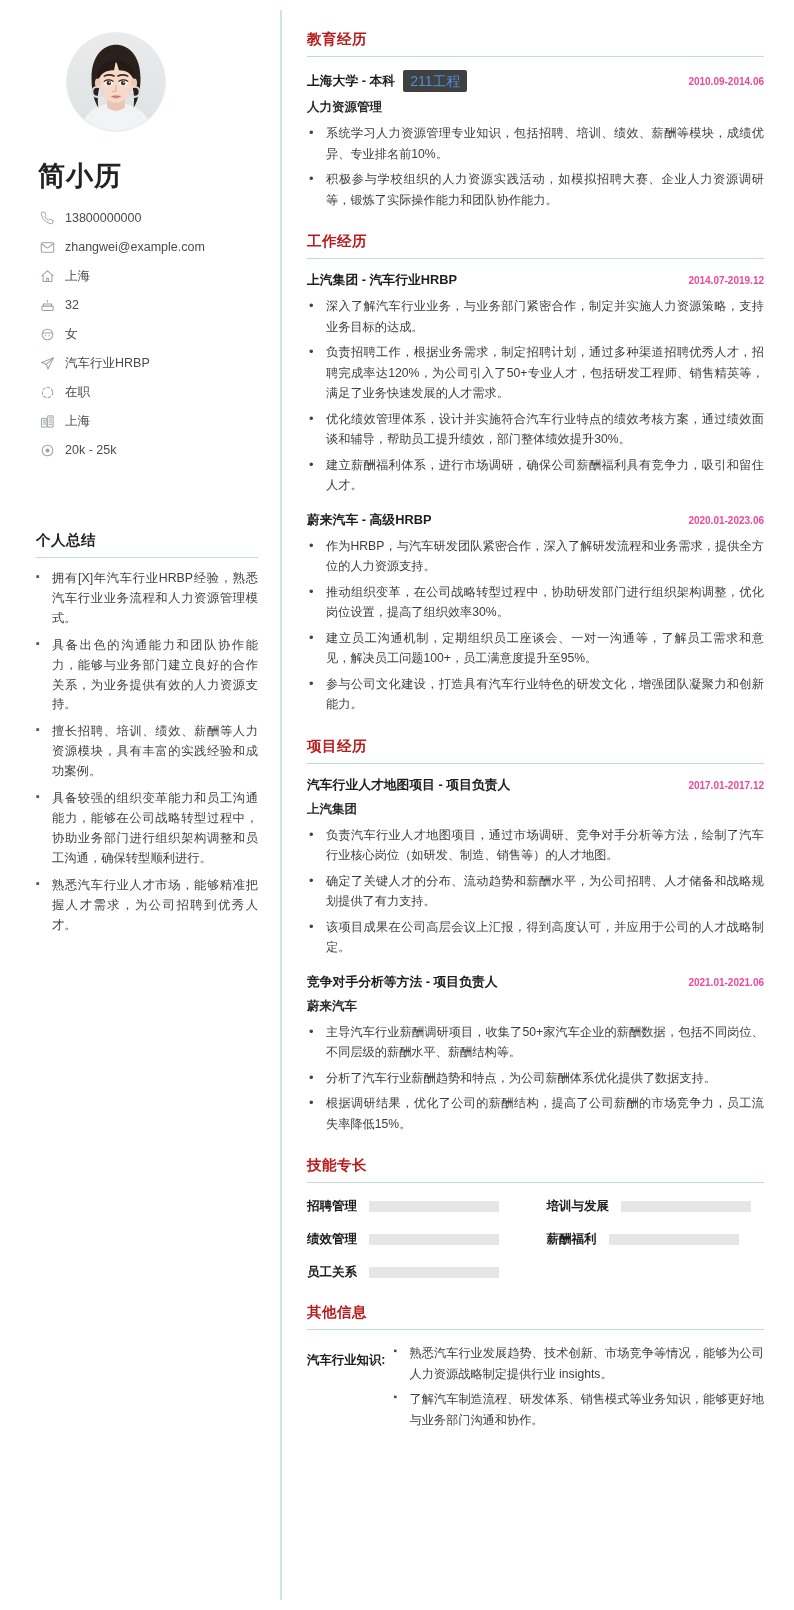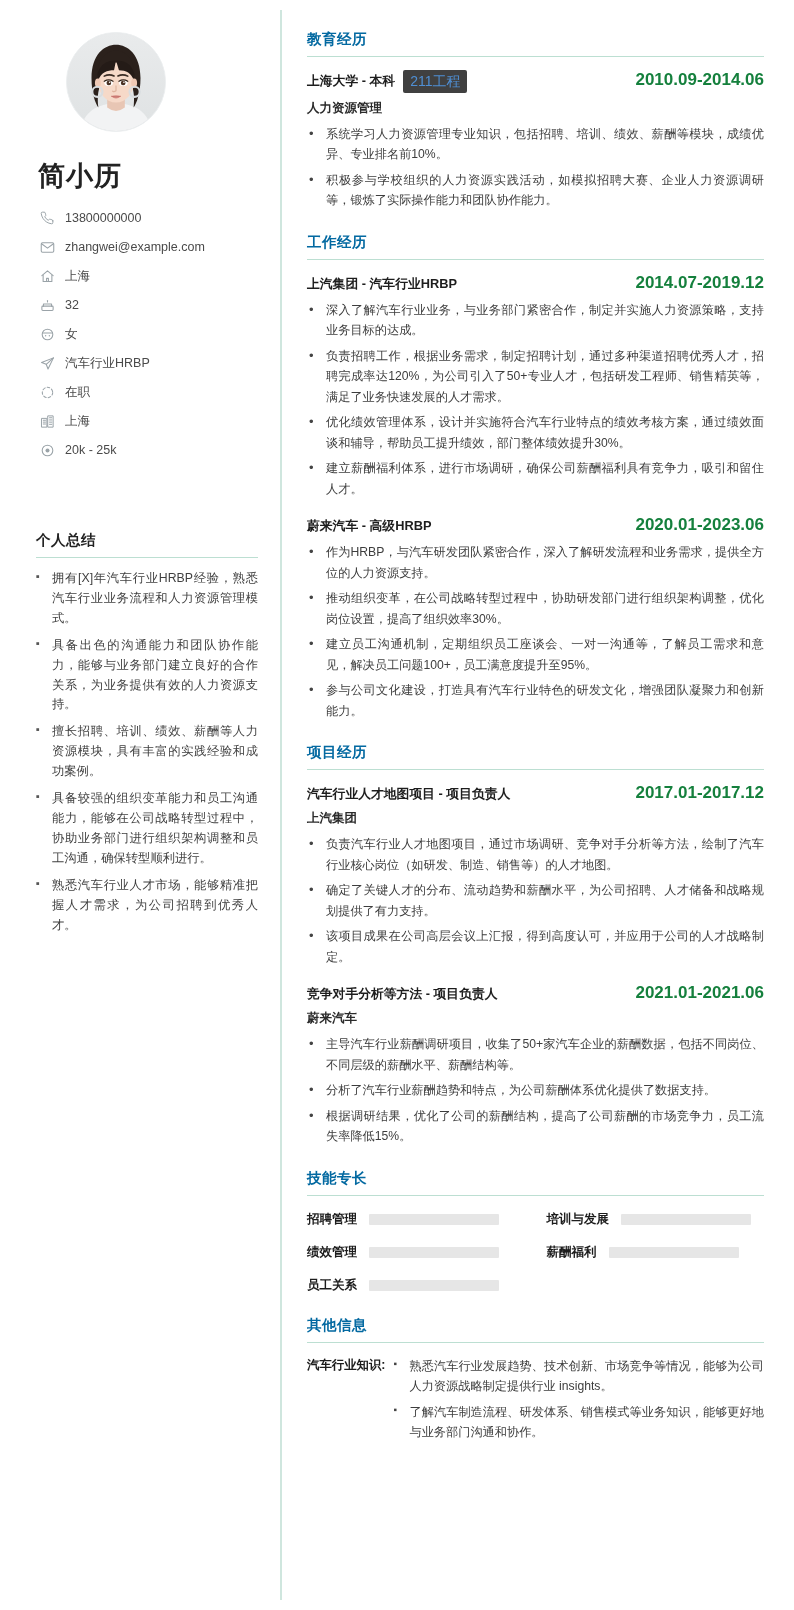--- a/index.html
+++ b/index.html
@@ -100,21 +100,21 @@
 
   
   .main {
     flex: 1 1 auto;
     padding: 30px 30px 30px 25px;
   }
   .section { margin-bottom: 22px; }
   .section-title {
     font-size: 14.5px;
     font-weight: bold;
-    color: #0369a1;
+    color: #b91c1c;
     padding-bottom: 7px;
     border-bottom: 1.5px solid #bcdfd2;
     margin-bottom: 13px;
     letter-spacing: .5px;
   }
 
   .entry { margin-bottom: 16px; }
   .entry-head {
     display: flex;
     align-items: baseline;
@@ -133,23 +133,23 @@
     display: inline-block;
     font-size: 14px;
     font-weight: normal;
     color: #4f8fd4;
     background: #404040;
     padding: 1px 7px;
     border-radius: 2px;
     line-height: 1.45;
   }
   .entry-date {
-    font-size: 17px;
-    font-weight: bold;
-    color: #15803d;
+    font-size: 10px;
+    font-weight: bold;
+    color: #ec4899;
     white-space: nowrap;
   }
   .entry-sub {
     font-size: 12.5px;
     font-weight: bold;
     color: #2b2b2b;
     margin-bottom: 7px;
   }
   .bullets { list-style: none; }
   .bullets li {
@@ -226,20 +226,21 @@
 
   
   .other-row { display: flex; align-items: flex-start; }
   .other-label {
     font-size: 12.4px;
     font-weight: bold;
     color: #1d1d1d;
     white-space: nowrap;
     flex: 0 0 auto;
     padding-top: 1px;
+    margin-top: 8px;
   }
   .other-body { flex: 1 1 auto; padding-left: 6px; }
   .other-body li {
     position: relative;
     list-style: none;
     font-size: 12.2px;
     line-height: 1.68;
     color: #3d3d3d;
     padding-left: 18px;
     margin-bottom: 5px;

